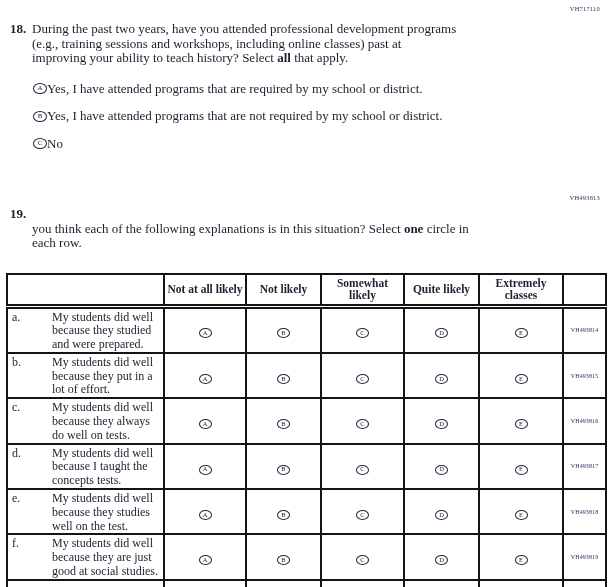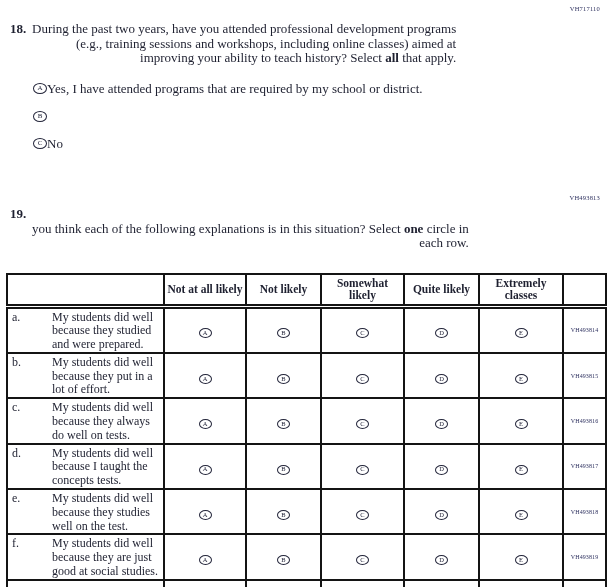--- a/index.html
+++ b/index.html
@@ -33,21 +33,20 @@
   .qnum {
     font-weight: bold;
     font-size: 13px;
     width: 22px;
     flex: none;
     line-height: 14.6px;
   }
   .qtext {
     font-size: 13px;
     line-height: 14.6px;
-    text-align: right;
   }
   .qtext b { font-weight: bold; }
 
   .options {
     position: absolute;
     left: 33px;
     top: 81px;
     width: 540px;
   }
   .option {
@@ -127,32 +126,33 @@
 <body>
 
 <div class="page">
 
   <div class="vhcode code-q18">VH717110</div>
 
   <div class="question q18">
     <div class="qnum">18.</div>
     <div class="qtext">
       <span>During the past two years, have you attended professional development programs</span><br>
-      <span>(e.g., training sessions and workshops, including online classes) aimed at</span><br>
+      <span>(e.g., training sessions and workshops, including online classes) past at</span><br>
       <span>improving your ability to teach history? Select </span><b>all</b><span> that apply.</span>
     </div>
   </div>
 
   <div class="options">
     <div class="option">
       <span class="oval">A</span>
       <span class="label">Yes, I have attended programs that are required by my school or district.</span>
     </div>
     <div class="option">
       <span class="oval">B</span>
+      <span class="label">Yes, I have attended programs that are not required by my school or district.</span>
     </div>
     <div class="option">
       <span class="oval">C</span>
       <span class="label">No</span>
     </div>
   </div>
 
   <div class="vhcode code-q19">VH493813</div>
 
   <div class="question q19">

